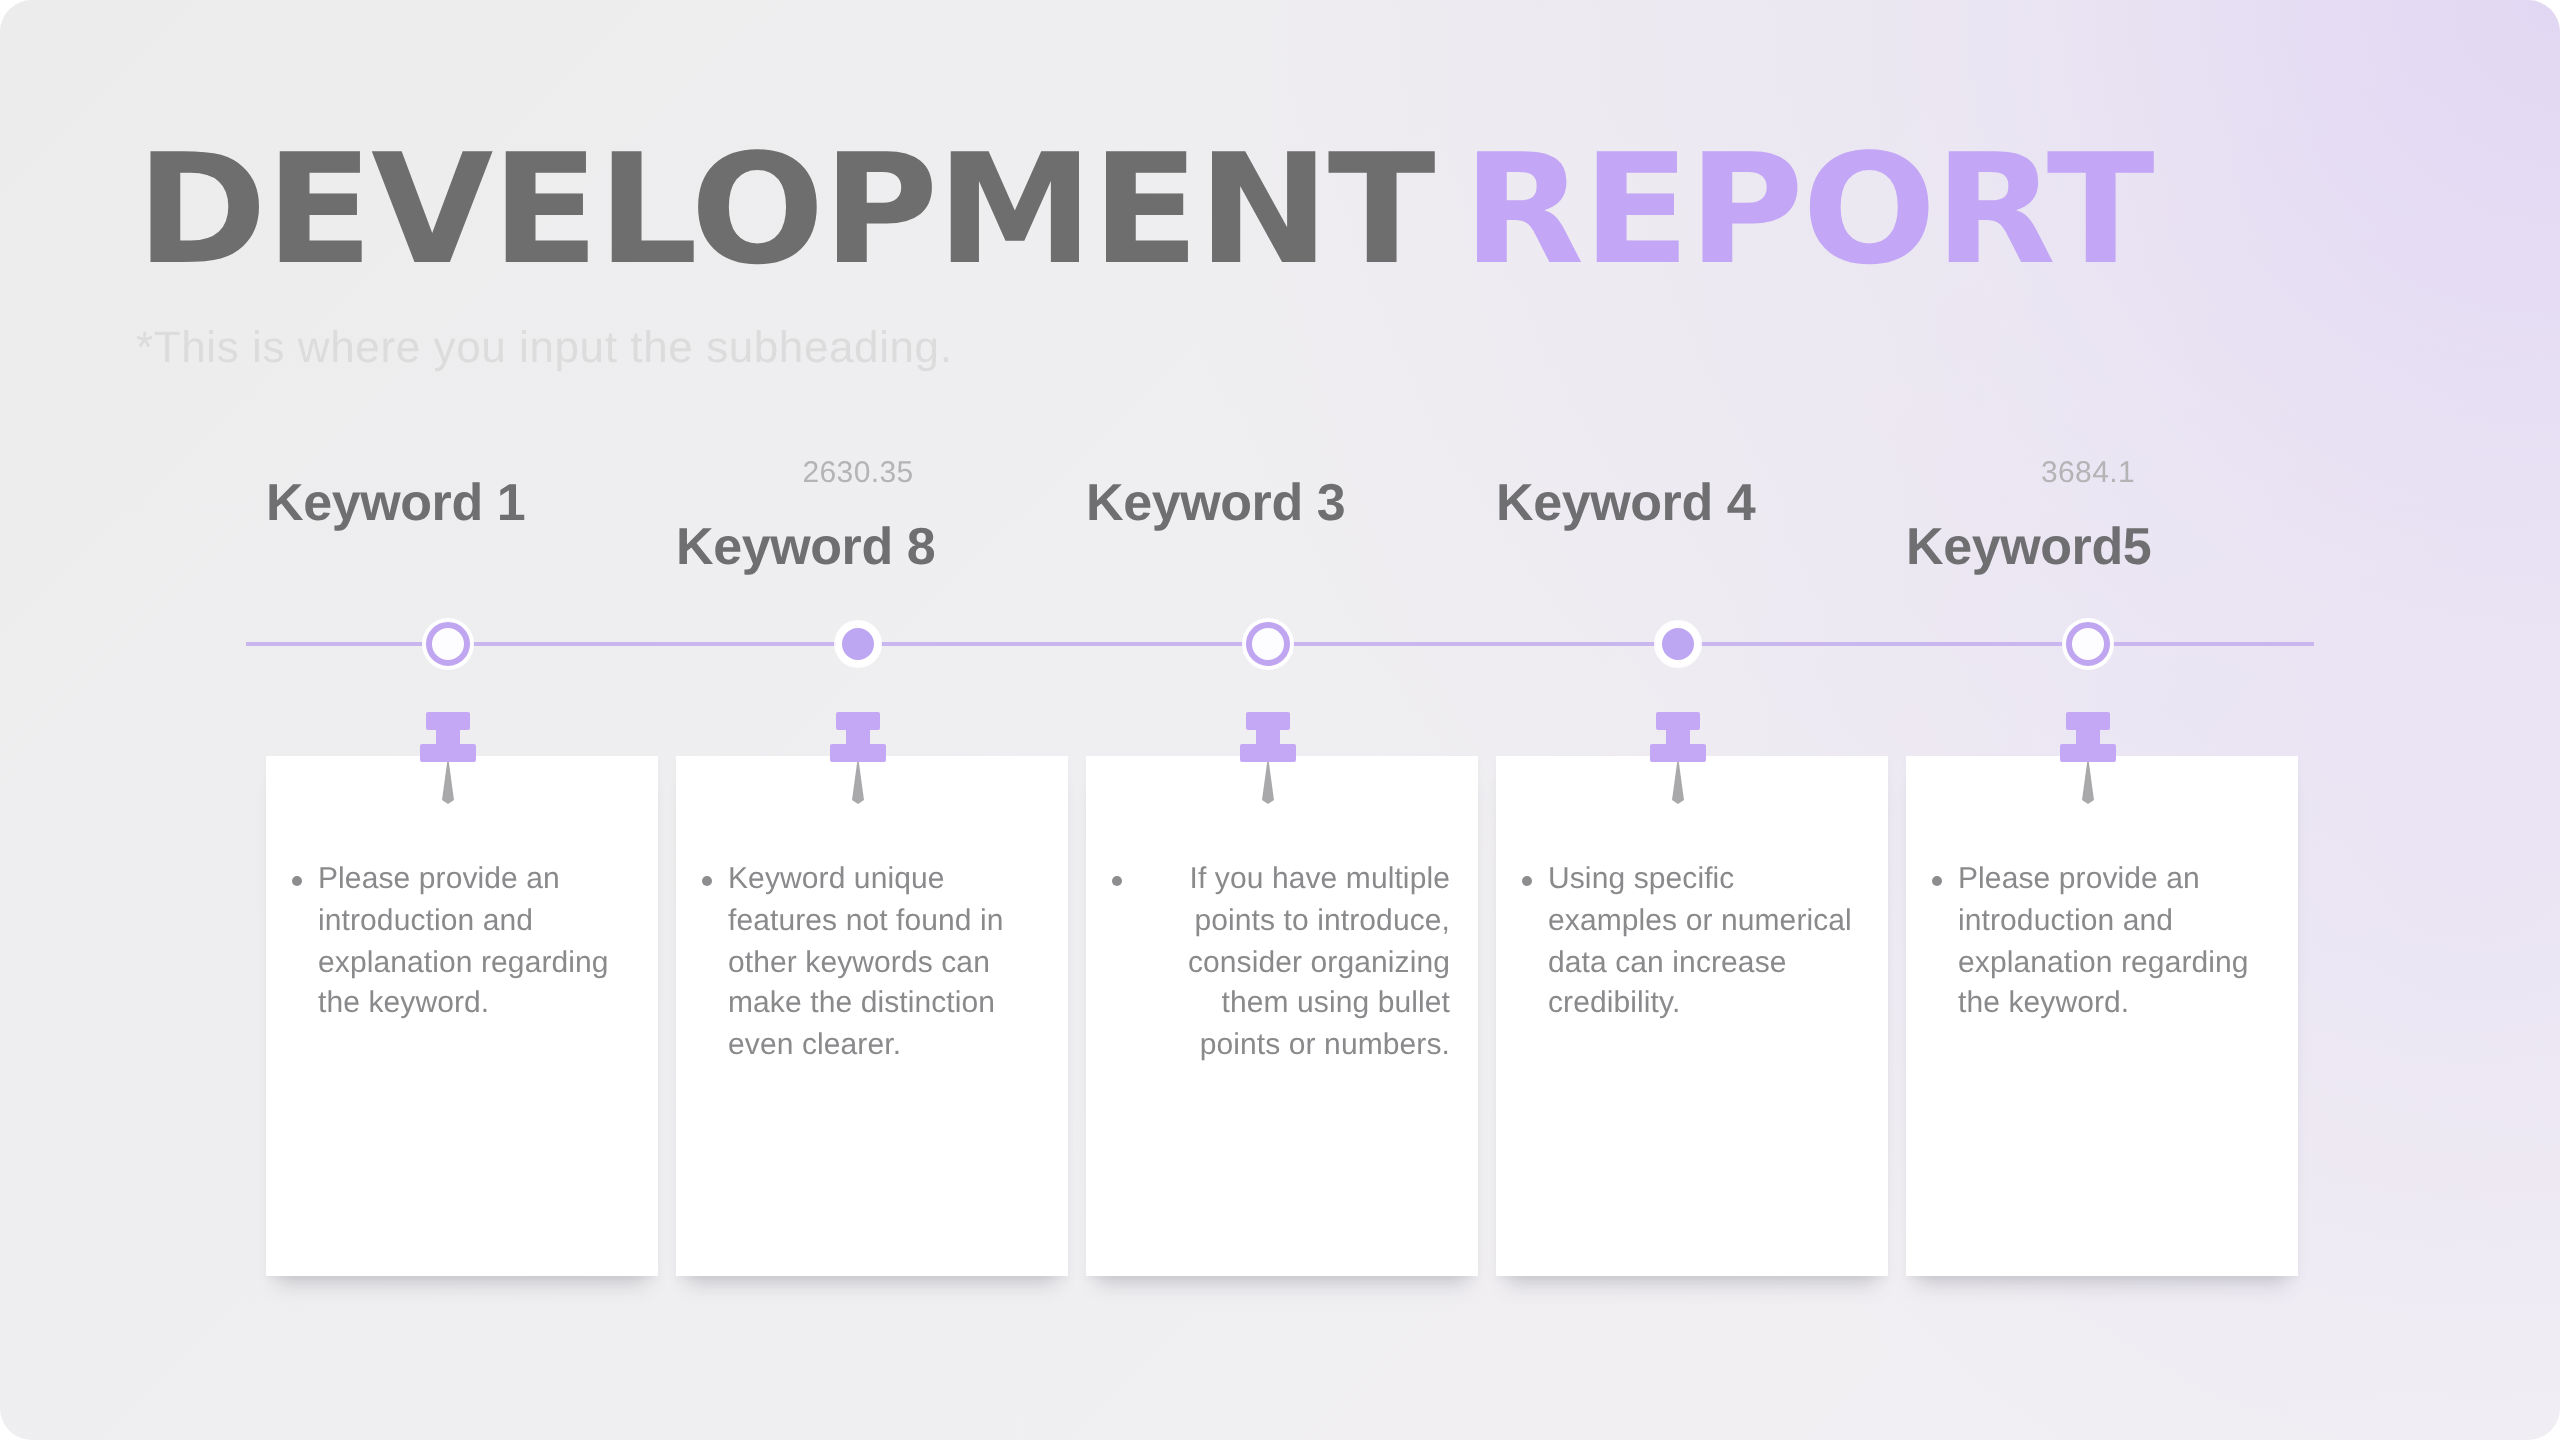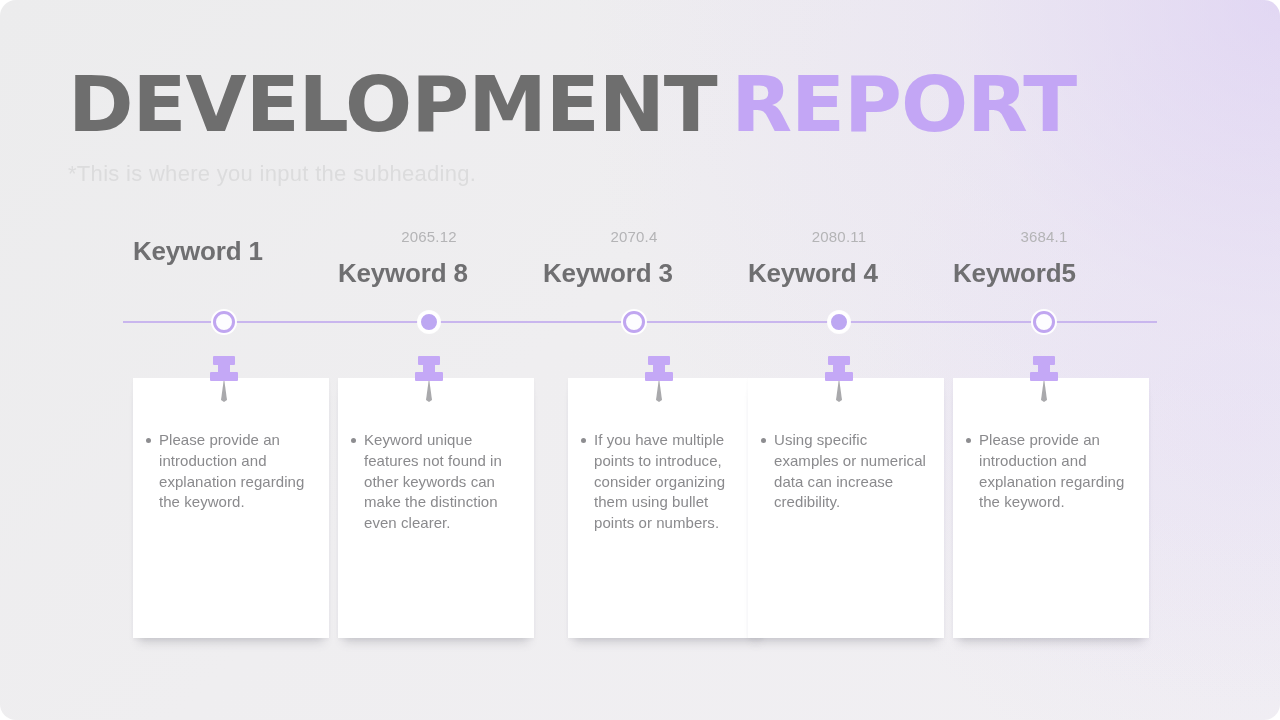--- a/index.html
+++ b/index.html
@@ -175,63 +175,61 @@
        </div>
        <span class="pin">
     <svg viewBox="0 0 36 46" width="36" height="46" aria-hidden="true">
       <path d="M18 22 L21 44 L18 46 L15 44 Z" fill="#a9a9ac"></path>
       <rect x="7" y="0" width="22" height="9" rx="1" fill="#c4a8f6"></rect>
       <rect x="12" y="9" width="12" height="7" fill="#c4a8f6"></rect>
       <rect x="4" y="16" width="28" height="9" rx="1" fill="#c4a8f6"></rect>
     </svg></span>
       </div>
       <div class="column" style="left: 338px;">
-        <div class="col-date">2065.12</div>
+        <div class="col-date">2630.35</div>
         <div class="col-keyword">Keyword 8</div>
       </div>
       <div class="card-wrap" style="left: 338px;">
         <div class="card">
          <div class="card-body">
            <div class="bullet-row">
              <span class="bullet-dot"></span>
              <span class="bullet-text">Keyword unique features not found in other keywords can make the distinction even clearer.</span>
            </div>
          </div>
        </div>
        <span class="pin">
     <svg viewBox="0 0 36 46" width="36" height="46" aria-hidden="true">
       <path d="M18 22 L21 44 L18 46 L15 44 Z" fill="#a9a9ac"></path>
       <rect x="7" y="0" width="22" height="9" rx="1" fill="#c4a8f6"></rect>
       <rect x="12" y="9" width="12" height="7" fill="#c4a8f6"></rect>
       <rect x="4" y="16" width="28" height="9" rx="1" fill="#c4a8f6"></rect>
     </svg></span>
       </div>
       <div class="column" style="left: 543px;">
-        <div class="col-date">2070.4</div>
         <div class="col-keyword">Keyword 3</div>
       </div>
-      <div class="card-wrap" style="left: 568px;">
+      <div class="card-wrap" style="left: 543px; text-align: right;">
         <div class="card">
          <div class="card-body">
            <div class="bullet-row">
              <span class="bullet-dot"></span>
              <span class="bullet-text">If you have multiple points to introduce, consider organizing them using bullet points or numbers.</span>
            </div>
          </div>
        </div>
        <span class="pin">
     <svg viewBox="0 0 36 46" width="36" height="46" aria-hidden="true">
       <path d="M18 22 L21 44 L18 46 L15 44 Z" fill="#a9a9ac"></path>
       <rect x="7" y="0" width="22" height="9" rx="1" fill="#c4a8f6"></rect>
       <rect x="12" y="9" width="12" height="7" fill="#c4a8f6"></rect>
       <rect x="4" y="16" width="28" height="9" rx="1" fill="#c4a8f6"></rect>
     </svg></span>
       </div>
       <div class="column" style="left: 748px;">
-        <div class="col-date">2080.11</div>
         <div class="col-keyword">Keyword 4</div>
       </div>
       <div class="card-wrap" style="left: 748px;">
         <div class="card">
          <div class="card-body">
            <div class="bullet-row">
              <span class="bullet-dot"></span>
              <span class="bullet-text">Using specific examples or numerical data can increase credibility.</span>
            </div>
          </div>

